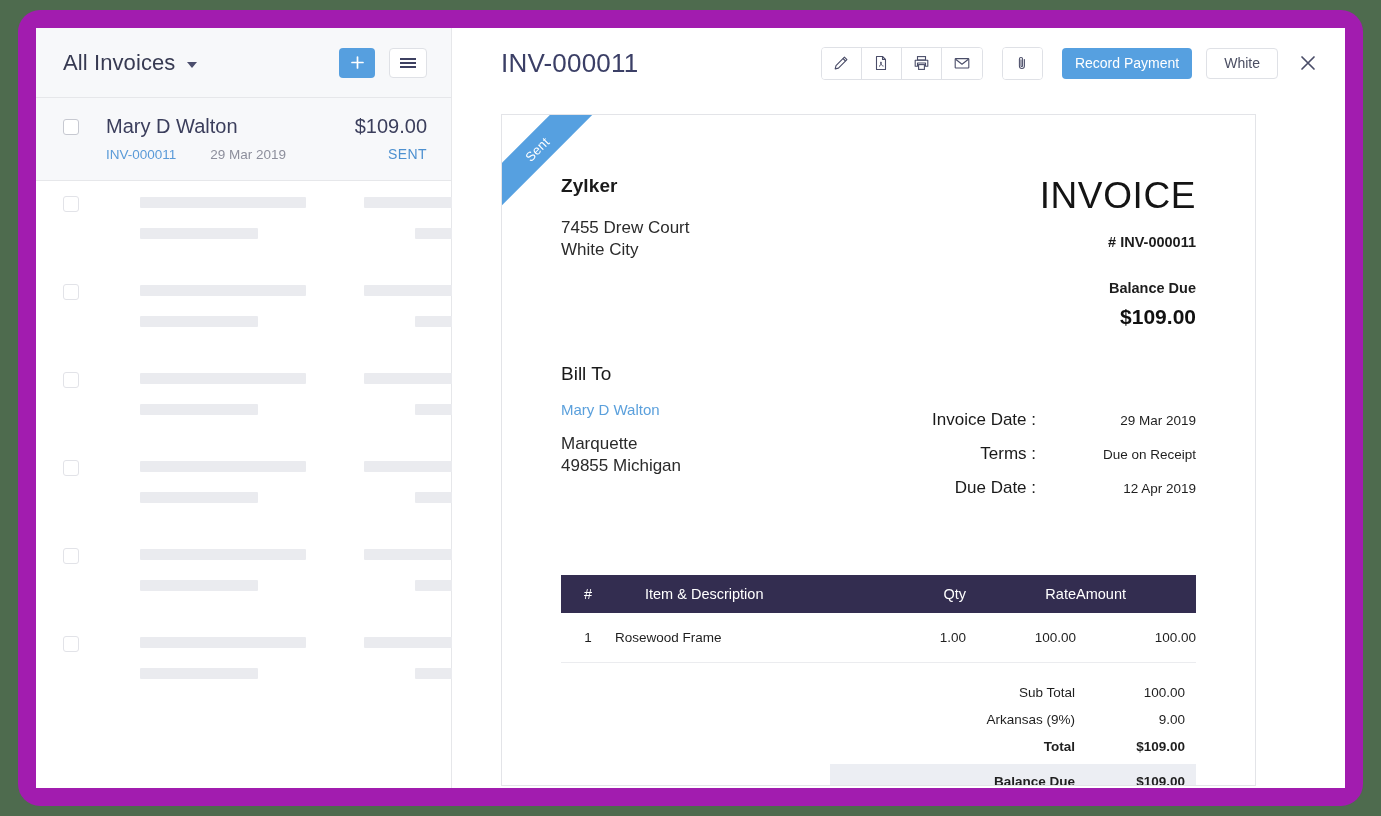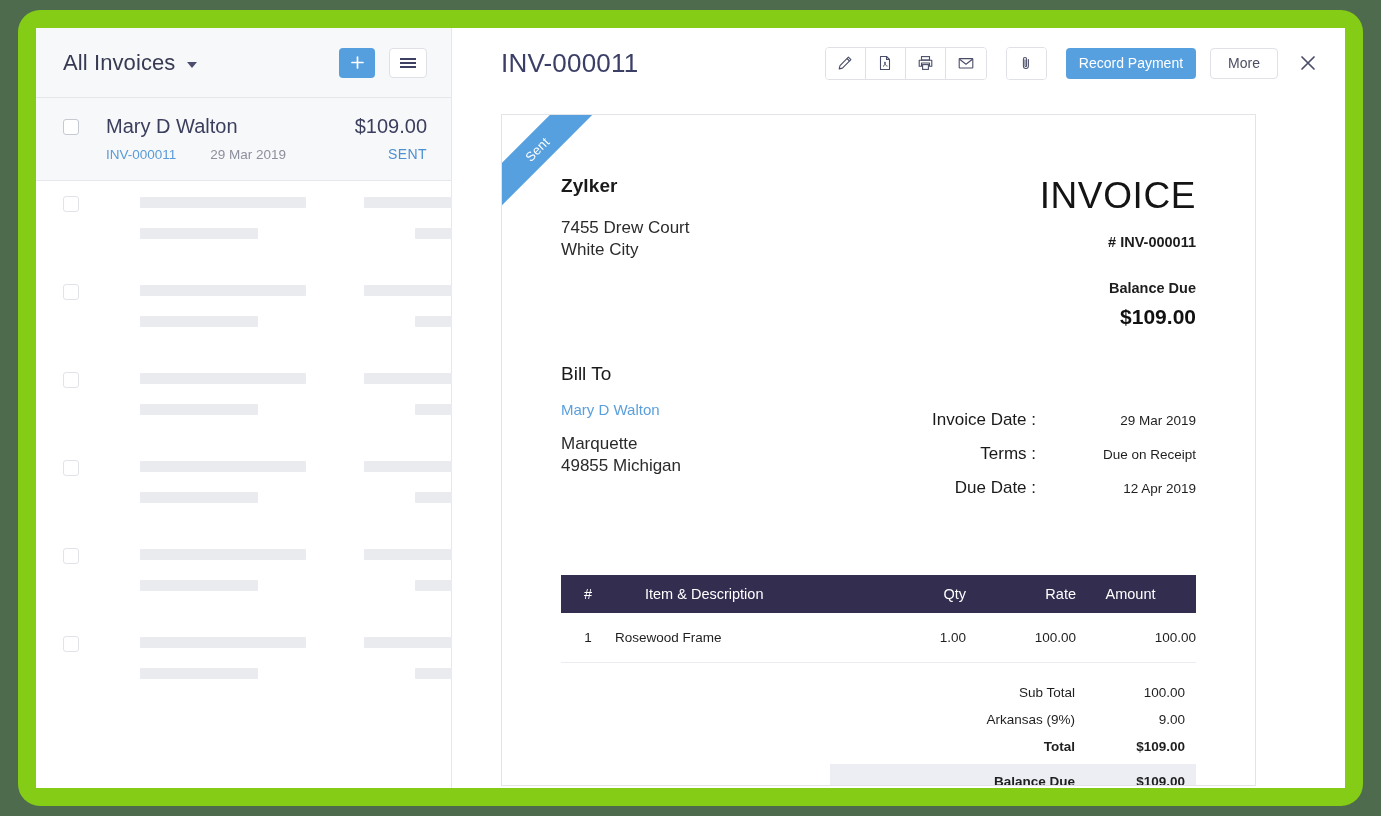--- a/index.html
+++ b/index.html
@@ -12,21 +12,21 @@
     font-family: "Liberation Sans", sans-serif;
   }
 
   
   #device-frame {
     position: absolute;
     left: 18px;
     top: 10px;
     width: 1345px;
     height: 796px;
-    background: #84cc16;
+    background: #a21caf;
     border-radius: 22px;
     padding: 18px;
   }
   #app-window {
     position: relative;
     width: 100%;
     height: 100%;
     background: #ffffff;
     overflow: hidden;
     display: flex;
@@ -348,21 +348,21 @@
     background: #332d50;
     color: #fff;
     font-size: 14.5px;
     font-weight: 400;
     padding: 11px 0;
   }
   th.c-num   { width: 54px;  text-align: center; }
   th.c-desc  { text-align: left; padding-left: 30px !important; }
   th.c-qty   { width: 92px;  text-align: right; }
   th.c-rate  { width: 110px; text-align: right; }
-  th.c-amt   { width: 120px; text-align: center; padding-right: 11px !important; }
+  th.c-amt   { width: 120px; text-align: left; padding-right: 11px !important; }
   table.items tbody td {
     font-size: 13.5px;
     color: #1f1f1f;
     padding: 17px 0;
     border-bottom: 1px solid #ebecef;
   }
   td.c-num  { text-align: center; }
   td.c-desc { padding-left: 30px; }
   td.c-qty  { text-align: right; }
   td.c-rate { text-align: right; }
@@ -512,21 +512,21 @@
 
         <div class="tbar-group single">
           <div class="tbar-btn">
             <svg width="14" height="16" viewBox="0 0 14 16">
               <path d="M9.4 4.4 v6.6 a2.5 2.5 0 0 1 -5 0 V4.1 a1.6 1.6 0 0 1 3.2 0 v6.7 a0.8 0.8 0 0 1 -1.6 0 V4.8" fill="none" stroke="#4a4d68" stroke-width="1.05" stroke-linecap="round"></path>
             </svg>
           </div>
         </div>
 
         <div class="btn-primary">Record Payment</div>
-        <div class="btn-default">More</div>
+        <div class="btn-default">White</div>
         <div class="btn-close">
           <svg width="20" height="20" viewBox="0 0 20 20">
             <path d="M4 4 L16 16 M16 4 L4 16" stroke="#4a4d68" stroke-width="1.7" stroke-linecap="round"></path>
           </svg>
         </div>
       </div>
 
       <div id="invoice-card">
         <div class="ribbon">Sent</div>
 

